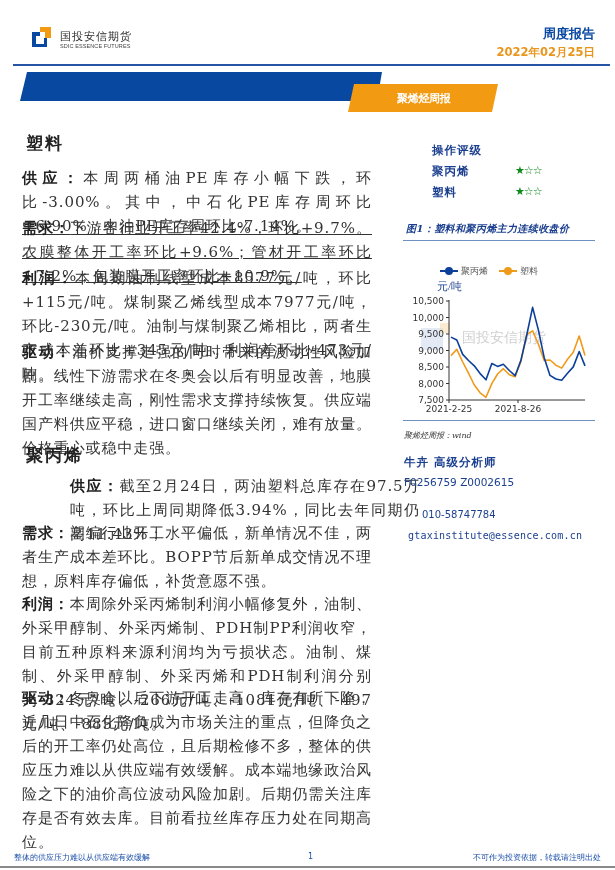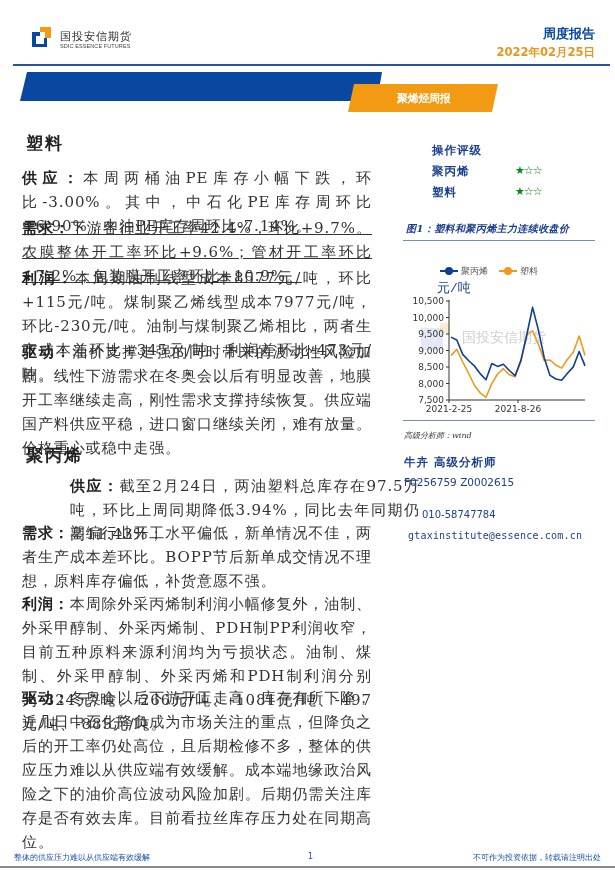--- a/index.html
+++ b/index.html
@@ -28,21 +28,21 @@
   .stars { position: absolute; left: 515px; font-size: 11px; color: #0c8a1a; letter-spacing: -1px; }
 
   .fig-title { position: absolute; left: 406px; top: 222px; font-size: 10px; font-weight: bold; color: #1b3f8f; letter-spacing: 0.4px; font-style: italic; }
   .fig-rule { position: absolute; left: 403px; top: 240px; width: 192px; height: 1px; background: #6e8fbf; }
   .fig-rule2 { position: absolute; left: 403px; top: 420px; width: 192px; height: 1px; background: #6e8fbf; }
 
   .legend { position: absolute; left: 440px; top: 264px; font-size: 9px; color: #555; white-space: nowrap; }
   .leg-item { display: inline-flex; align-items: center; margin-right: 8px; }
   .leg-line { display: inline-block; width: 18px; height: 2px; position: relative; margin-right: 3px; }
   .leg-dot { position: absolute; left: 5px; top: -3px; width: 8px; height: 8px; border-radius: 50%; }
-  .unit { position: absolute; left: 437px; top: 279px; font-family: Liberation Mono, monospace; font-size: 13px; color: #1b3f8f; }
+  .unit { position: absolute; left: 437px; top: 279px; font-family: Liberation Serif, serif; font-size: 11px; color: #1b3f8f; }
 
   .chart-svg { position: absolute; left: 400px; top: 290px; }
 
   .source { position: absolute; left: 404px; top: 430px; font-size: 8px; font-style: italic; color: #333; }
   .analyst { position: absolute; left: 404px; top: 455px; font-size: 11.5px; font-weight: bold; color: #1b3f8f; letter-spacing: 1px; }
   .cert { position: absolute; left: 404px; top: 476px; font-family: "DejaVu Sans", sans-serif; font-size: 10.5px; color: #1b3f8f; }
   .phone { position: absolute; left: 408px; top: 509px; font-family: "DejaVu Sans", sans-serif; font-size: 10px; color: #1b3f8f; margin-left: 14px; }
   .email { position: absolute; left: 408px; top: 530px; font-family: "DejaVu Sans Mono", monospace; font-size: 10px; color: #1b3f8f; white-space: nowrap; letter-spacing: 0.2px; }
 
   .footer-left { position: absolute; left: 14px; top: 852px; font-family: "DejaVu Sans", sans-serif; font-size: 8px; color: #1b4fa8; }
@@ -147,21 +147,21 @@
     <text x="44" y="14" font-size="9" fill="#333" text-anchor="end" font-family="DejaVu Sans, sans-serif">10,500</text>
     <line x1="49" y1="110" x2="49" y2="113" stroke="#333" stroke-width="1"></line>
     <text x="49" y="122" font-size="9" fill="#333" text-anchor="middle" font-family="DejaVu Sans, sans-serif">2021-2-25</text>
     <line x1="118" y1="110" x2="118" y2="113" stroke="#333" stroke-width="1"></line>
     <text x="118" y="122" font-size="9" fill="#333" text-anchor="middle" font-family="DejaVu Sans, sans-serif">2021-8-26</text>
     <polyline points="51.0,65.6 56.8,59.3 62.7,72.0 68.5,83.2 74.3,95.0 80.1,102.8 86.0,107.3 91.8,93.6 97.6,84.0 103.4,78.7 109.3,84.8 115.1,86.8 120.9,71.5 126.7,44.6 132.6,40.8 138.4,54.3 144.2,70.4 150.0,70.0 155.9,75.2 161.7,78.1 167.5,69.3 173.3,62.3 179.2,46.1 185.0,65.4" fill="none" stroke="#f09a1a" stroke-width="1.6" stroke-linejoin="round"></polyline>
     <polyline points="51.0,47.1 56.8,50.0 62.7,64.4 68.5,70.5 74.3,75.8 80.1,83.6 86.0,89.8 91.8,73.5 97.6,76.4 103.4,74.3 109.3,80.5 115.1,85.7 120.9,70.4 126.7,45.2 132.6,17.4 138.4,40.1 144.2,67.7 150.0,85.4 155.9,89.0 161.7,90.2 167.5,83.2 173.3,76.9 179.2,61.5 185.0,75.9" fill="none" stroke="#0b3f9a" stroke-width="1.6" stroke-linejoin="round"></polyline>
   </svg>
 
 <div class="fig-rule2"></div>
-<div class="source">高级分析师：wind</div>
+<div class="source">聚烯烃周报：wind</div>
 
 <div class="analyst">牛卉 高级分析师</div>
 <div class="cert">F0256759 Z0002615</div>
 <div class="phone">010-58747784</div>
 <div class="email">gtaxinstitute@essence.com.cn</div>
 
 <div class="footer-left">整体的供应压力难以从供应端有效缓解</div>
 <div class="footer-page">1</div>
 <div class="footer-right">不可作为投资依据，转载请注明出处</div>
 <div class="footer-rule"></div>

